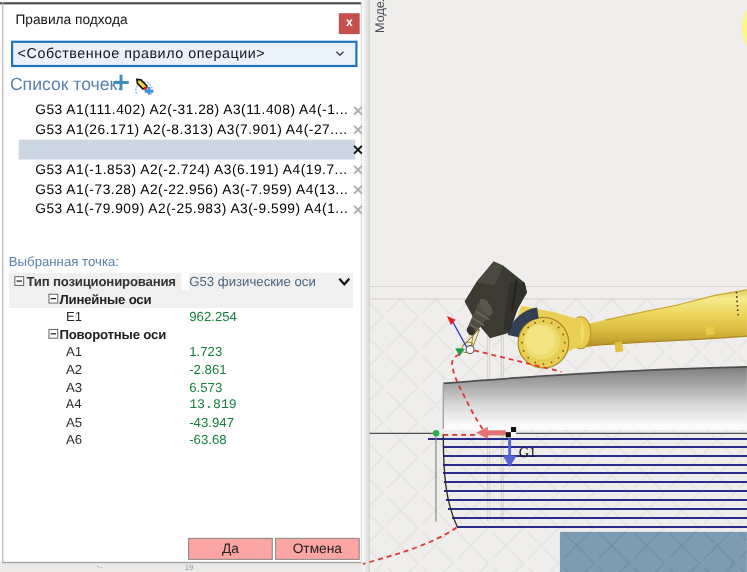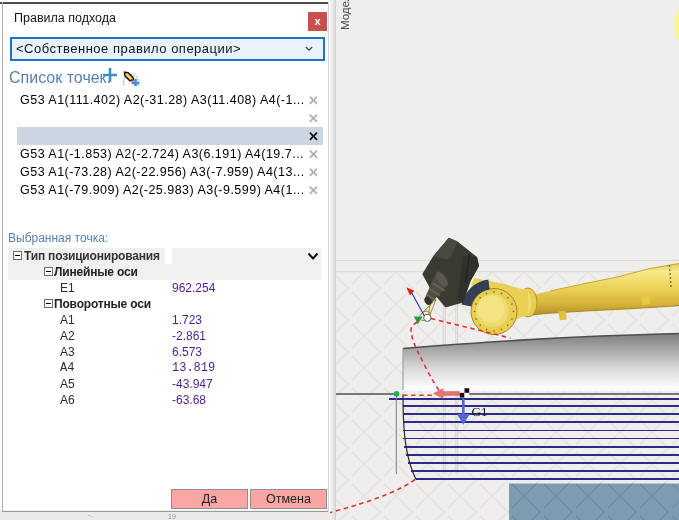--- a/index.html
+++ b/index.html
@@ -12,31 +12,31 @@
   #dlg-left{left:2px;top:2px;width:1px;height:510px;background:#aeaeae;}
   #dlg-bot{left:2px;top:511px;width:327px;height:1px;background:#9a9a9a;}
   #dlg-right{left:328px;top:2px;width:1px;height:510px;background:#d6d6d6;}
   #title{left:14px;top:11px;font-size:12.5px;color:#141414;}
   #close{left:308px;top:12px;width:19px;height:19px;background:#c5504e;
          color:#fff;font-weight:bold;font-size:11px;text-align:center;line-height:18px;}
   #combo{left:10px;top:37px;width:307px;height:20px;border:2px solid #1f72c4;
          background:#e9f1fa;font-size:13px;letter-spacing:0.5px;color:#10161e;line-height:20px;padding-left:4px;}
   #combo-ch{left:305px;top:45px;width:8px;height:8px;}
   #lbl1{left:9px;top:69px;font-size:16px;color:#5880ae;}
-  .row{left:0;top:0;width:370px;height:18px;font-size:12.5px;color:#000;
+  .row{left:12px;top:0;width:370px;height:18px;font-size:12.5px;color:#000;
        white-space:nowrap;overflow:hidden;}
   .rowtxt{position:absolute;left:20px;top:2px;letter-spacing:0.48px;}
   .rowx{position:absolute;left:308px;top:2px;color:#b0b0b0;font-weight:bold;font-size:13px;}
   #sel{left:17px;top:127px;width:306px;height:18px;background:#ccd6e2;}
   #lbl2{left:8px;top:231px;font-size:12px;color:#5880ae;}
   .prow{left:8px;width:313px;height:32px;font-size:12px;color:#2b2b2b;}
   .pbold{font-weight:bold;letter-spacing:-0.18px;}
   .box{position:absolute;width:7px;height:7px;border:1px solid #6e6e6e;background:#fff;}
   .box i{position:absolute;left:1px;top:3px;width:5px;height:1px;background:#000;}
-  .pval{position:absolute;left:164px;top:1px;color:#4c1d95;}
+  .pval{position:absolute;left:164px;top:1px;color:#15803d;}
   .btn{top:489px;width:75px;height:18px;border:1px solid #8f8f8f;background:#fca5a5;
        font-size:12.5px;color:#222;text-align:center;line-height:18px;}
   #under{left:0px;top:512px;width:330px;height:8px;background:#eceae8;}
 </style>
 </head>
 <body>
 
 <svg class="abs" style="left:329px;top:0" width="350" height="520" viewBox="329 0 350 520">
 <defs>
   <pattern id="hatch" width="32" height="32" patternUnits="userSpaceOnUse">
@@ -232,20 +232,21 @@
     <rect x="9.9" y="14.9" width="2.6" height="2.6" fill="#e81818"></rect>
     <path d="M14.5,15 L14.5,23 M10.5,19 L18.5,19" stroke="#3f90e0" stroke-width="2.6"></path>
   </g>
 </svg>
 <div id="sel" class="abs"></div>
 <div class="row abs" style="top:91px">
     <span class="rowtxt">G53 A1(111.402) A2(-31.28) A3(11.408) A4(-1...</span>
     <span class="rowx">✕</span>
   </div>
 <div class="row abs" style="top:109px">
+    <span class="rowtxt">G53 A1(26.171) A2(-8.313) A3(7.901) A4(-27....</span>
     <span class="rowx">✕</span>
   </div>
 <div class="row abs" style="top:127px">
     <span class="rowx" style="color:#111">✕</span>
   </div>
 <div class="row abs" style="top:145px">
     <span class="rowtxt">G53 A1(-1.853) A2(-2.724) A3(6.191) A4(19.7...</span>
     <span class="rowx">✕</span>
   </div>
 <div class="row abs" style="top:163px">
@@ -257,20 +258,21 @@
     <span class="rowx">✕</span>
   </div>
 <div id="lbl2" class="abs">Выбранная точка:</div>
 
 <div class="prow abs" style="top:248px;background:#f0f0f0;">
   <span class="box" style="left:5px;top:3px">
       <i></i>
     </span>
   <span class="abs pbold" style="left:16px;top:1px;color:#333">Тип позиционирования</span>
   <span class="abs" style="left:157px;top:0;width:7px;height:16px;background:#fff"></span>
+  <span class="pval" style="color:#4a657f">G53 физические оси</span>
   <svg class="abs" style="left:299px;top:4px" width="12" height="9" viewBox="0 0 12 9">
       <path d="M1.5,1.5 L6,6.5 L10.5,1.5" stroke="#111" stroke-width="2" fill="none"></path>
     </svg>
 </div>
 <div class="prow abs" style="top:264px;">
   <span class="box" style="left:36px;top:3px">
       <i></i>
     </span>
   <span class="abs pbold" style="left:46px;top:1px;color:#222">Линейные оси</span>
 </div>

